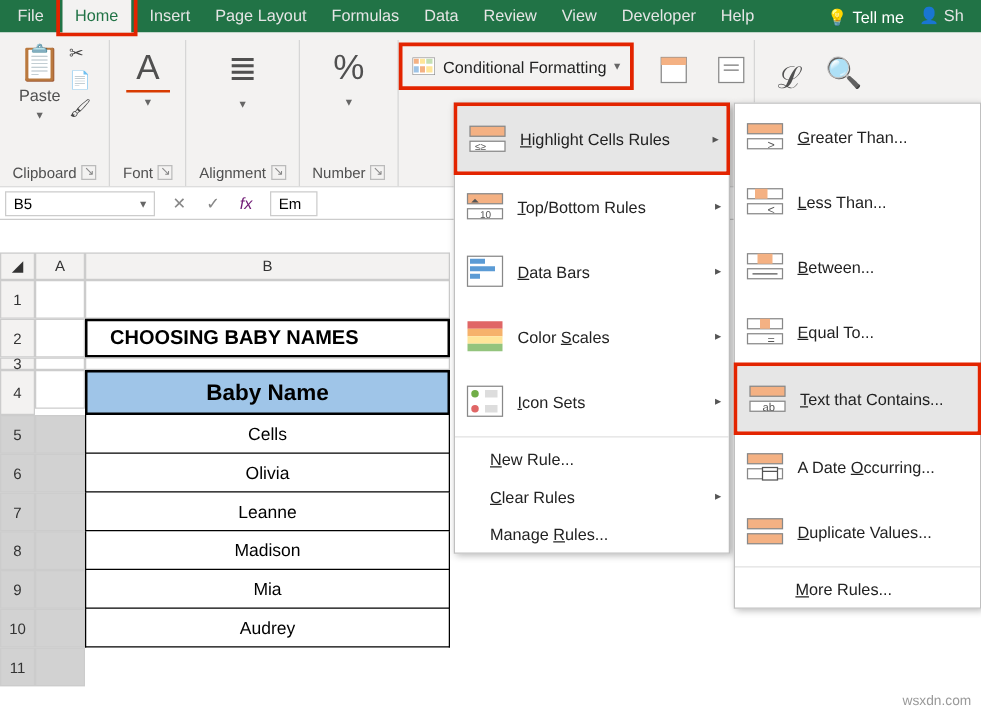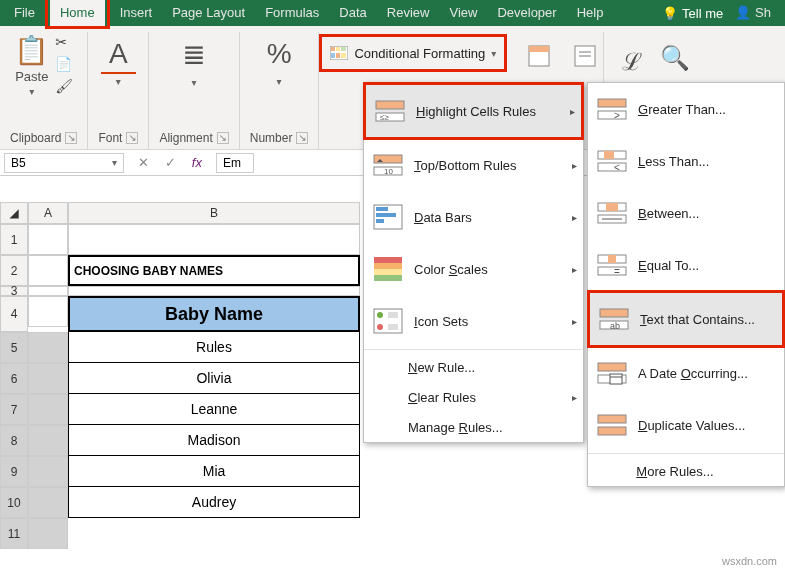--- a/index.html
+++ b/index.html
@@ -53,33 +53,33 @@
   .cols { display: flex; flex-direction: column; }
   .colhdr-row { display: flex; height: 22px; }
   .ch { border: 1px solid #ccc; background: #f3f2f1; font-size: 12px; display: flex; align-items: center; justify-content: center; color: #333; }
   .ch.A { width: 40px; }
   .ch.B { width: 292px; }
   .datarow { display: flex; }
   .cell { border: 1px solid #ccc; height: 31px; display: flex; align-items: center; justify-content: center; font-size: 14px; }
   .cA { width: 40px; }
   .cB { width: 292px; }
   .r1 .cB { height: 31px; }
-  .r2 .cB { border: 2px solid #000; font-weight: bold; font-size: 12px; justify-content: flex-start; padding-left: 4px; }
+  .r2 .cB { border: 2px solid #000; font-weight: bold; font-size: 16px; justify-content: flex-start; padding-left: 18px; }
   .r3 .cA, .r3 .cB { height: 10px; }
   .r4 .cB { background: #9fc5e8; border: 2px solid #000; font-weight: bold; font-size: 18px; }
   .databody .cB { border: 1px solid #000; border-top: none; }
   .sel .cA { background: #d2d2d2; }
 
   
   .menu { position: absolute; background: #fff; border: 1px solid #c0c0c0; box-shadow: 2px 2px 6px rgba(0,0,0,0.3); font-size: 13px; }
   .menu-item { display: flex; align-items: center; height: 50px; padding: 0 22px 0 8px; gap: 10px; position: relative; white-space: nowrap; }
   .menu-item:hover, .menu-item.hover { background: #e6e6e6; }
   .menu-item .arrow { position: absolute; right: 6px; font-size: 10px; color: #555; }
   .menu-sep { height: 1px; background: #e1e1e1; margin: 2px 0; }
-  .menu-item.small { height: 28px; padding-left: 44px; }
+  .menu-item.small { height: 28px; padding-left: 28px; }
   .mi-icon { width: 32px; height: 32px; display: flex; align-items: center; justify-content: center; flex-shrink: 0; }
   .mi-icon svg { width: 32px; height: 32px; }
 
   .menu1 { top: 82px; left: 363px; width: 221px; }
   .menu1 .menu-item { height: 52px; }
   .menu1 .hl-box { border: 3px solid #e32400; margin: -1px; }
   .menu1 .small { height: 30px; }
 
   .menu2 { top: 82px; left: 587px; width: 198px; }
   .menu2 .menu-item { height: 52px; }
@@ -251,21 +251,21 @@
         <div class="cell cA"></div>
         <div class="cell cB"></div>
       </div>
     <div class="datarow r4">
         <div class="cell cA"></div>
         <div class="cell cB" style="height:36px">Baby Name</div>
       </div>
     <div class="databody">
       <div class="datarow sel">
           <div class="cell cA"></div>
-          <div class="cell cB">Rules</div>
+          <div class="cell cB">Cells</div>
         </div>
       <div class="datarow sel">
           <div class="cell cA"></div>
           <div class="cell cB">Olivia</div>
         </div>
       <div class="datarow sel">
           <div class="cell cA"></div>
           <div class="cell cB">Leanne</div>
         </div>
       <div class="datarow sel">

